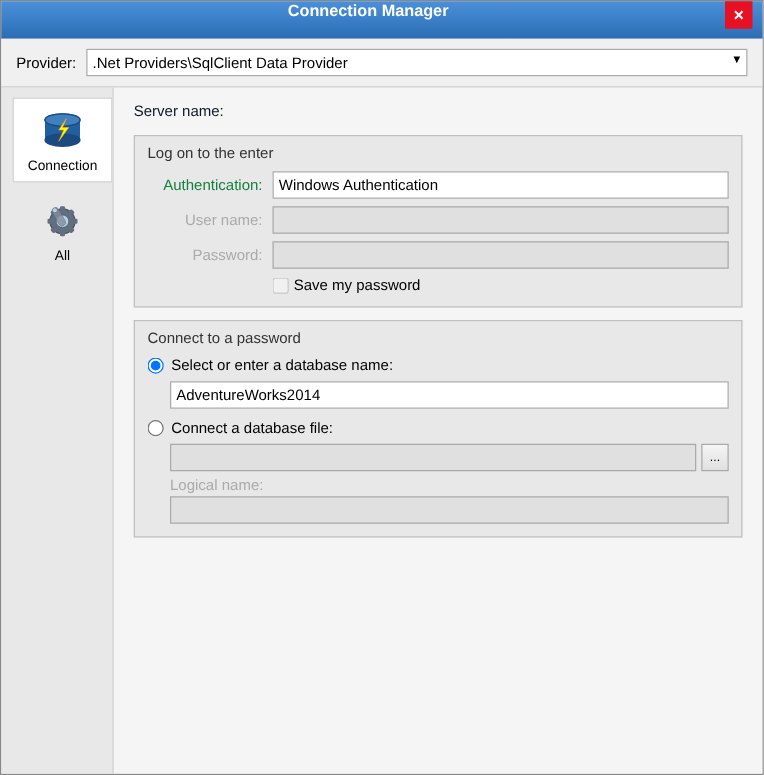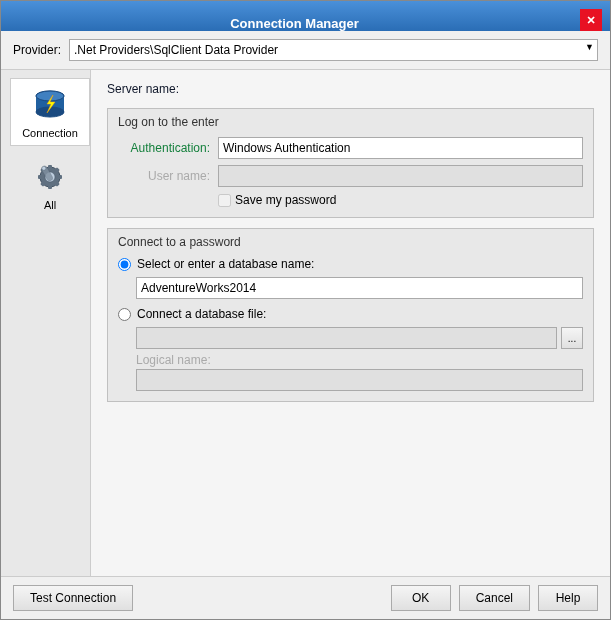--- a/index.html
+++ b/index.html
@@ -21,21 +21,21 @@
       border: 1px solid #888;
       display: flex;
       flex-direction: column;
       box-shadow: 2px 2px 8px rgba(0,0,0,0.4);
     }
     .title-bar {
       background: linear-gradient(to bottom, #4a90d9, #2a6db5);
       color: white;
       height: 30px;
       display: flex;
-      align-items: flex-end;
+      align-items: flex-start;
       justify-content: space-between;
       padding: 0 8px;
       flex-shrink: 0;
     }
     .title-bar-text {
       flex: 1;
       text-align: center;
       font-size: 13px;
       font-weight: 600;
     }
@@ -397,20 +397,24 @@
         <div class="field-row">
           <div class="field-label">Authentication:</div>
           <div class="auth-display">Windows Authentication</div>
         </div>
 
         <div class="field-row">
           <div class="field-label" style="color:#aaa;">User name:</div>
           <input type="text" class="text-input" disabled="" style="flex: 1 1 0%;">
         </div>
 
+        <div class="field-row">
+          <div class="field-label" style="color:#aaa;">Password:</div>
+          <input type="password" class="text-input" disabled="" style="flex: 1 1 0%;">
+        </div>
 
         <div class="checkbox-row">
           <input type="checkbox" id="savepwd" disabled="" style="">
           <label for="savepwd">Save my password</label>
         </div>
       </div>
 
       <div class="db-section">
         <div class="db-title">Connect to a password</div>
 
@@ -433,21 +437,13 @@
 
         <div style="margin-top:4px;">
           <div style="font-size:12px; color:#aaa; margin-left:18px; margin-bottom:2px;">Logical name:</div>
           <input type="text" class="logical-input" disabled="" style="">
         </div>
       </div>
 
     </div>
   </div>
 
-  <div class="footer">
-    <button class="btn-large">Test Connection</button>
-    <div class="footer-right">
-      <button class="btn-large" style="min-width:60px;">OK</button>
-      <button class="btn-large" style="min-width:60px;">Cancel</button>
-      <button class="btn-large" style="min-width:60px;">Help</button>
-    </div>
-  </div>
 </div>
 
 </body></html>

